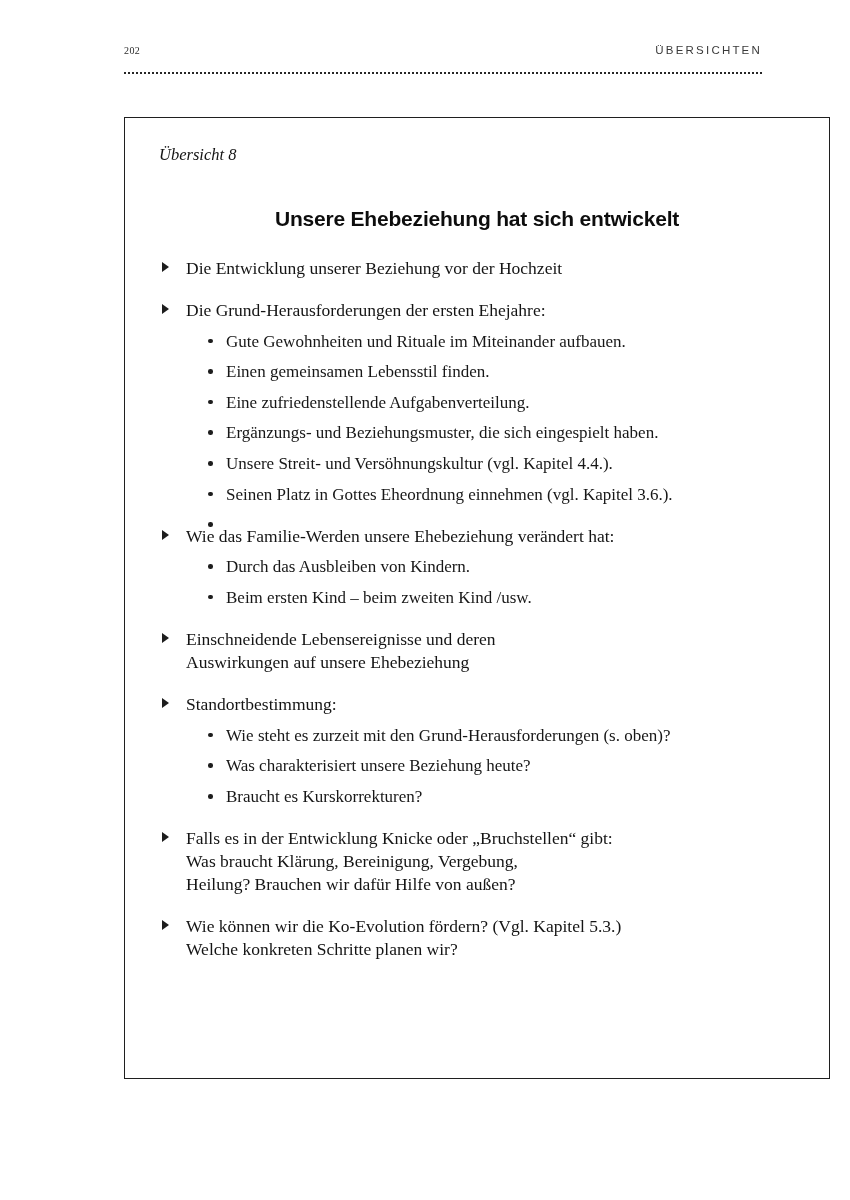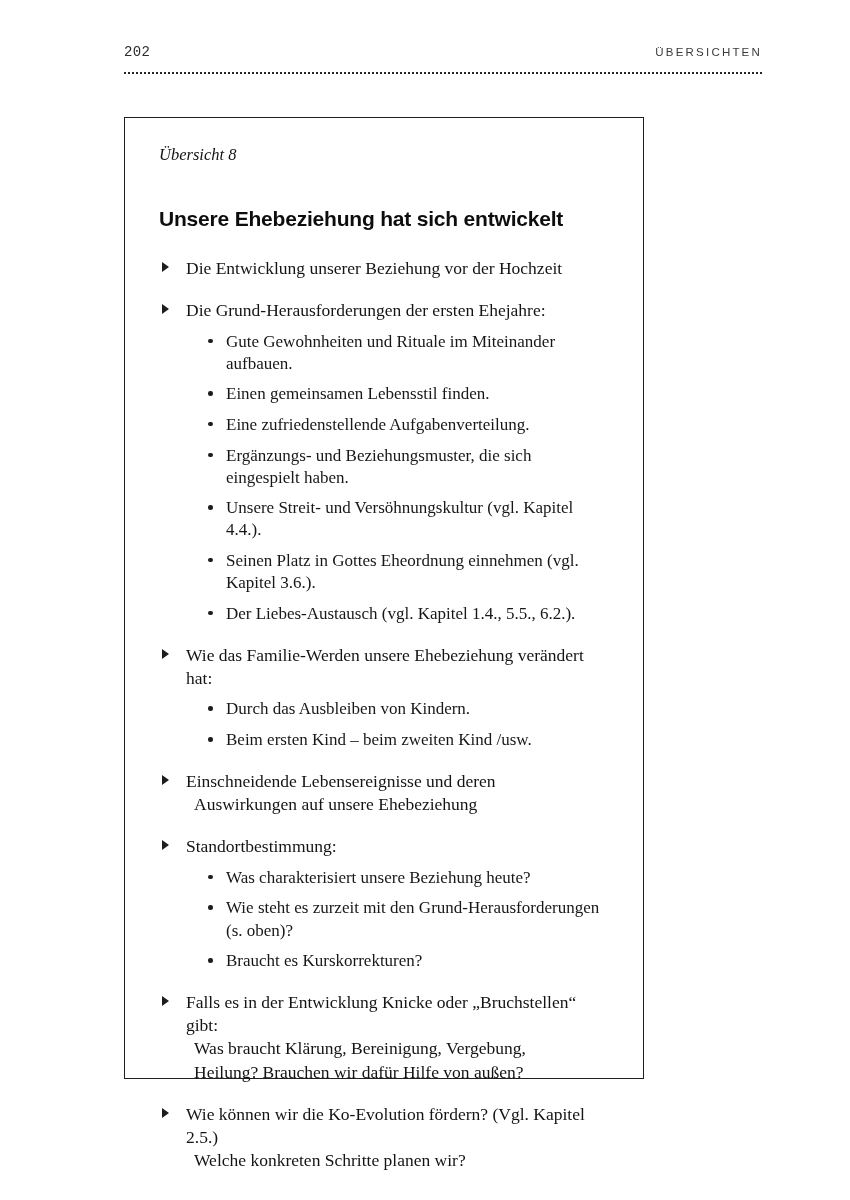--- a/index.html
+++ b/index.html
@@ -25,22 +25,22 @@
   .running-head {
     position: absolute;
     left: 124px;
     top: 44px;
     width: 638px;
     display: flex;
     align-items: baseline;
     justify-content: space-between;
   }
   .folio {
-    font-family: Liberation Mono, monospace;
-    font-size: 14px;
+    font-family: Liberation Serif, serif;
+    font-size: 10px;
     letter-spacing: 0.4px;
     color: #2b2b2b;
   }
   .head-title {
     font-family: "Liberation Sans", sans-serif;
     font-size: 11.5px;
     letter-spacing: 2.2px;
     color: #3a3a3a;
     text-transform: uppercase;
     text-align: center;
@@ -52,36 +52,37 @@
     width: 638px;
     height: 0;
     border-top: 2px dotted #262626;
   }
 
   
   .frame {
     position: absolute;
     left: 124px;
     top: 117px;
-    width: 520px;
+    width: 706px;
     height: 962px;
     border: 1px solid #1f1f1f;
     box-sizing: border-box;
     padding: 22px 34px 0 34px;
   }
 
   .overview-label {
     font-family: "Liberation Serif", serif;
     font-style: italic;
     font-size: 16.5px;
     color: #141414;
     margin: 5px 0 0 0;
   }
 
   .box-title {
+    text-align: center;
     font-family: "Liberation Sans", sans-serif;
     font-weight: bold;
     font-size: 21px;
     letter-spacing: -0.2px;
     color: #0d0d0d;
     margin: 42px 0 0 0;
   }
 
   
   ul.level1 {
@@ -109,21 +110,20 @@
     border-left: 7px solid #1d1d1d;
     border-top: 5px solid transparent;
     border-bottom: 5px solid transparent;
   }
   li.l1 .l1-text {
     display: block;
   }
   li.l1 .l1-sub-line {
     display: block;
     font-weight: normal;
-    margin-left: 8px;
   }
 
   ul.level2 {
     list-style: none;
     margin: 7px 0 0 0;
     padding: 0;
   }
   ul.level2 > li.l2 {
     position: relative;
     padding-left: 40px;
@@ -190,21 +190,20 @@
           <li class="l2">
             <span class="dot"></span>
             <span>Unsere Streit- und Versöhnungskultur (vgl. Kapitel 4.4.).</span>
           </li>
           <li class="l2">
             <span class="dot"></span>
             <span>Seinen Platz in Gottes Eheordnung einnehmen (vgl. Kapitel 3.6.).</span>
           </li>
           <li class="l2">
             <span class="dot"></span>
-            <span>Der Liebes-Austausch (vgl. Kapitel 1.4., 5.5., 6.2.).</span>
           </li>
         </ul>
       </li>
 
       <li class="l1">
         <span class="arrow"></span>
         <span class="l1-text">Wie das Familie-Werden unsere Ehebeziehung verändert hat:</span>
         <ul class="level2">
           <li class="l2">
             <span class="dot"></span>
@@ -222,41 +221,41 @@
         <span class="l1-text">Einschneidende Lebensereignisse und deren</span>
         <span class="l1-sub-line">Auswirkungen auf unsere Ehebeziehung</span>
       </li>
 
       <li class="l1">
         <span class="arrow"></span>
         <span class="l1-text">Standortbestimmung:</span>
         <ul class="level2">
           <li class="l2">
             <span class="dot"></span>
+            <span>Wie steht es zurzeit mit den Grund-Herausforderungen (s. oben)?</span>
+          </li>
+          <li class="l2">
+            <span class="dot"></span>
             <span>Was charakterisiert unsere Beziehung heute?</span>
-          </li>
-          <li class="l2">
-            <span class="dot"></span>
-            <span>Wie steht es zurzeit mit den Grund-Herausforderungen (s. oben)?</span>
           </li>
           <li class="l2">
             <span class="dot"></span>
             <span>Braucht es Kurskorrekturen?</span>
           </li>
         </ul>
       </li>
 
       <li class="l1">
         <span class="arrow"></span>
         <span class="l1-text">Falls es in der Entwicklung Knicke oder „Bruchstellen“ gibt:</span>
         <span class="l1-sub-line">Was braucht Klärung, Bereinigung, Vergebung,</span>
         <span class="l1-sub-line">Heilung? Brauchen wir dafür Hilfe von außen?</span>
       </li>
 
       <li class="l1">
         <span class="arrow"></span>
-        <span class="l1-text">Wie können wir die Ko-Evolution fördern? (Vgl. Kapitel 2.5.)</span>
+        <span class="l1-text">Wie können wir die Ko-Evolution fördern? (Vgl. Kapitel 5.3.)</span>
         <span class="l1-sub-line">Welche konkreten Schritte planen wir?</span>
       </li>
 
     </ul>
   </div>
 </div>
 
 </body></html>

